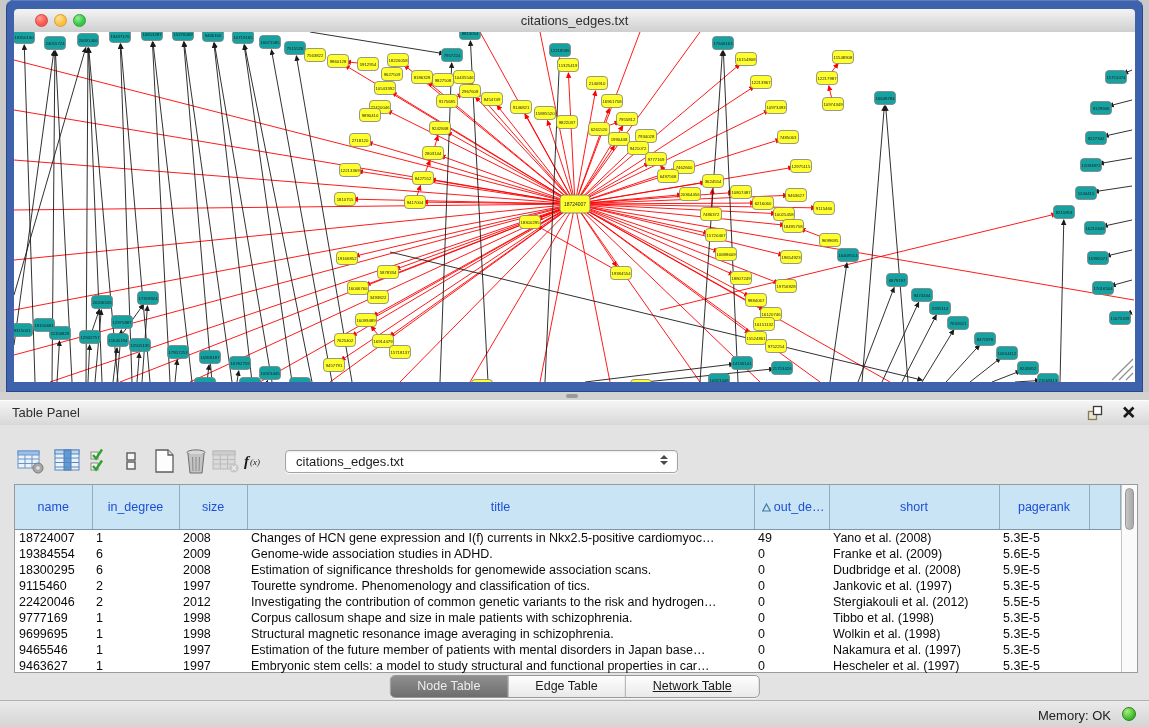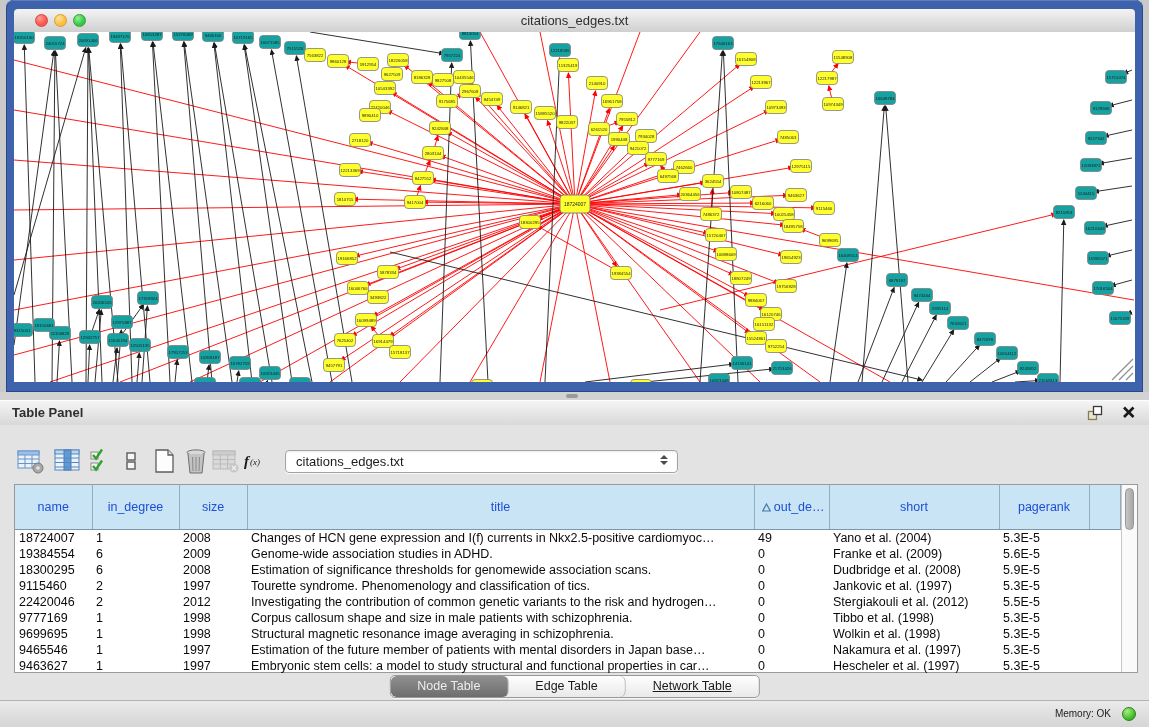--- a/index.html
+++ b/index.html
@@ -26,21 +26,21 @@
   #graph-svg{display:block;}
 
   
   .divider{position:absolute;left:0;top:392px;width:1149px;height:8px;background:#D2D2D2;}
   .divider-handle{position:absolute;left:566px;top:2px;width:12px;height:4px;
     background:#9A9A9A;border-radius:2px;}
 
   
   .panel-header{position:absolute;left:0;top:400px;width:1149px;height:25px;
     background:linear-gradient(#F6F6F6,#D8D8D8);border-bottom:1px solid #ABABAB;
-    box-shadow:inset 0 1px 0 #FDFDFD;font-weight:bold;}
+    box-shadow:inset 0 1px 0 #FDFDFD;}
   .panel-title{position:absolute;left:12px;top:5px;font-size:13px;color:#2E2E2E;}
   .panel-float{position:absolute;right:46px;top:5px;width:16px;height:16px;cursor:pointer;}
   .panel-close{position:absolute;right:12px;top:4px;width:16px;height:16px;cursor:pointer;}
   .panel-body{position:absolute;left:0;top:425px;width:1149px;height:275px;background:#E3E3E3;}
 
   
   .tool-btn{position:absolute;top:448px;height:27px;cursor:pointer;}
   .combo{position:absolute;left:285px;top:450px;width:393px;height:23px;background:#FFFFFF;
     border:1px solid #A3A3A3;border-radius:4px;box-sizing:border-box;
     box-shadow:0 1px 1px rgba(255,255,255,.8), inset 0 1px 2px rgba(0,0,0,.08);}
@@ -63,28 +63,28 @@
   .vscroll{position:absolute;right:0;top:0;width:16px;height:187px;background:#FAFAFA;
     border-left:1px solid #C6C6C6;box-sizing:border-box;}
   .vthumb{position:absolute;left:3px;top:3px;width:9px;height:42px;border-radius:5px;
     background:linear-gradient(90deg,#C6C6C6,#A8A8A8);border:1px solid #979797;box-sizing:border-box;}
 
   
   .tabs{position:absolute;left:50%;transform:translateX(-50%);top:675px;height:21px;
     display:inline-flex;border:1px solid #989898;border-radius:5px;overflow:hidden;
     background:linear-gradient(#FEFEFE,#E9E9E9);box-shadow:0 1px 0 rgba(255,255,255,.7);}
   .tab{padding:0 27px;line-height:21px;font-size:12.5px;color:#1A1A1A;cursor:pointer;
-    border-right:1px solid #ADADAD;border-radius:6px;}
+    border-right:1px solid #ADADAD;}
   .tab:last-child{border-right:none;text-decoration:underline;}
   .tab.selected{background:linear-gradient(#8F8F8F,#6E6E6E);color:#EDEDED;}
 
   
   .status-bar{position:absolute;left:0;top:700px;width:1149px;height:27px;
     background:linear-gradient(#EAEAEA,#D5D5D5);border-top:1px solid #B2B2B2;box-sizing:border-box;}
-  .memory-label{position:absolute;right:38px;top:7px;font-size:10px;color:#222;}
+  .memory-label{position:absolute;right:38px;top:7px;font-size:13px;color:#222;}
   .memory-orb{position:absolute;right:13px;top:6px;width:14px;height:14px;border-radius:50%;
     background:radial-gradient(circle at 35% 28%,#A8EE7E,#3FBC2C 65%,#2E9E21);
     border:1px solid #2E7D1E;box-sizing:border-box;cursor:pointer;}
 </style>
 </head>
 <body>
 
 <div class="app">
 
   <div class="net-window">
@@ -930,21 +930,21 @@
           <th></th>
         </tr>
       </thead>
       <tbody>
           <tr>
             <td>18724007</td>
             <td>1</td>
             <td>2008</td>
             <td>Changes of HCN gene expression and I(f) currents in Nkx2.5-positive cardiomyoc…</td>
             <td>49</td>
-            <td>Yano et al. (2004)</td>
+            <td>Yano et al. (2008)</td>
             <td>5.3E-5</td>
             <td></td>
           </tr>
           <tr>
             <td>19384554</td>
             <td>6</td>
             <td>2009</td>
             <td>Genome-wide association studies in ADHD.</td>
             <td>0</td>
             <td>Franke et al. (2009)</td>

